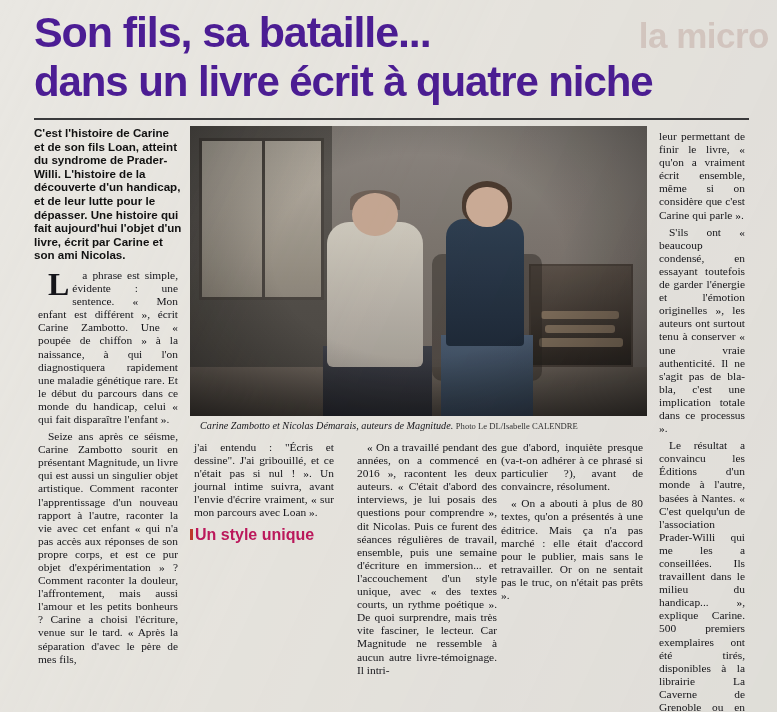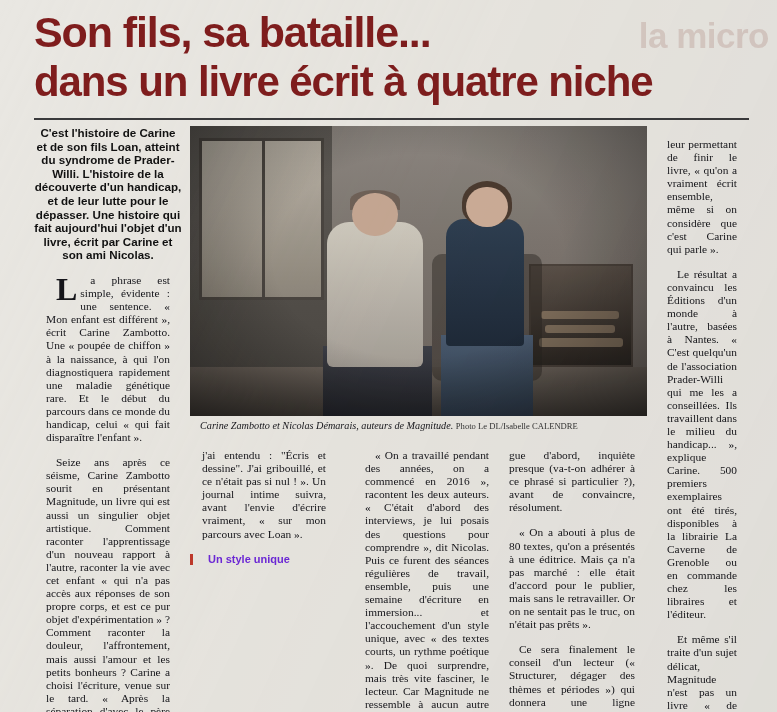--- a/index.html
+++ b/index.html
@@ -50,21 +50,21 @@
     top: 8px;
     width: 715px;
     z-index: 5;
   }
   .headline .l1, .headline .l2 {
     font-family: "Liberation Sans", sans-serif;
     font-weight: bold;
     font-size: 43px;
     line-height: 49px;
     letter-spacing: -1.1px;
-    color: #7f1d1d;
+    color: #4c1d95;
     white-space: nowrap;
   }
   .headline .l2 { font-size: 42px; }
 
   .rule-top {
     position: absolute;
     left: 34px;
     right: 28px;
     top: 118px;
     height: 2px;
@@ -75,59 +75,59 @@
   
   .col {
     position: absolute;
     top: 126px;
     font-size: 11.4px;
     line-height: 13.1px;
     text-align: justify;
     color: #15151a;
     z-index: 6;
   }
-  .col p { margin: 12px; text-indent: 10px; }
+  .col p { margin: 4px; text-indent: 10px; }
   .col p.noind { text-indent: 0; }
 
   .col1 { left: 34px;  width: 148px; }
   .col2 { left: 190px; width: 148px; top: 437px; }
   .col3 { left: 353px; width: 148px; top: 437px; }
   .col4 { left: 497px; width: 150px; top: 437px; }
   .col5b{ left: 655px; width: 94px; top: 126px; }
 
   .standfirst {
     font-family: "Liberation Sans", sans-serif;
     font-weight: bold;
     font-size: 11.6px;
     line-height: 13.6px;
-    text-align: center;
+    text-align: left;
     color: #111;
     margin-bottom: 7px;
   }
 
   .dropcap-para {
     position: relative;
     text-indent: 0;
   }
   .dropcap {
     float: left;
     font-family: "Liberation Serif", serif;
     font-size: 32px;
     line-height: 26px;
     font-weight: bold;
     padding: 2px 3px 0 0;
   }
 
   .subhead {
     font-family: "Liberation Sans", sans-serif;
     font-weight: bold;
-    font-size: 11px;
-    color: #6d28d9;
+    font-size: 16px;
+    color: #be185d;
     margin: 8px 0 3px 0;
-    padding-left: 18px;
+    padding-left: 5px;
     position: relative;
   }
   .subhead:before {
     content: "";
     position: absolute;
     left: 0; top: 1px;
     width: 3px; height: 11px;
     background: #c0392b;
   }
 
@@ -288,23 +288,23 @@
     <div class="subhead">Un style unique</div>
   </div>
 
   <div class="col col3">
     <p>« On a travaillé pendant des années, on a commencé en 2016 », racontent les deux auteurs. « C'était d'abord des interviews, je lui posais des questions pour comprendre », dit Nicolas. Puis ce furent des séances régulières de travail, ensemble, puis une semaine d'écriture en immersion... et l'accouchement d'un style unique, avec « des textes courts, un rythme poétique ». De quoi surprendre, mais très vite fasciner, le lecteur. Car Magnitude ne ressemble à aucun autre livre-témoignage. Il intri-</p>
   </div>
 
   <div class="col col4">
     <p class="noind">gue d'abord, inquiète presque (va-t-on adhérer à ce phrasé si particulier ?), avant de convaincre, résolument.</p>
     <p>« On a abouti à plus de 80 textes, qu'on a présentés à une éditrice. Mais ça n'a pas marché : elle était d'accord pour le publier, mais sans le retravailler. Or on ne sentait pas le truc, on n'était pas prêts ».</p>
-    <p>Ce sera finalement le conseil d'un lecteur (« Structurer, dégager des thèmes et périodes ») qui donnera une ligne directrice à Carine et Nicolas.</p>
   </div>
 
   <div class="col col5b">
     <p class="noind">leur permettant de finir le livre, « qu'on a vraiment écrit ensemble, même si on considère que c'est Carine qui parle ».</p>
+    <p>S'ils ont « beaucoup condensé, en essayant toutefois de garder l'énergie et l'émotion originelles », les auteurs ont surtout tenu à conserver « une vraie authenticité. Il ne s'agit pas de bla-bla, c'est une implication totale dans ce processus ».</p>
     <p>Le résultat a convaincu les Éditions d'un monde à l'autre, basées à Nantes. « C'est quelqu'un de l'association Prader-Willi qui me les a conseillées. Ils travaillent dans le milieu du handicap... », explique Carine. 500 premiers exemplaires ont été tirés, disponibles à la librairie La Caverne de Grenoble ou en commande chez les libraires et l'éditeur.</p>
     <p>Et même s'il traite d'un sujet délicat, Magnitude n'est pas un livre « de niche ». Carine et Nicolas l'ont écrit « pour qu'il trouve son public. On écrivait vraiment pour en faire quelque chose ». Depuis, les premiers lecteurs ont livré leur verdict. « Ils se disent touchés, et ils apprécient l'objet. Qu'ils aient une expérience d'enfant différent, ou pas ». Partir du particulier, pour atteindre l'universel.</p>
 
   </div>
 
 </div>
 
 </body></html>

